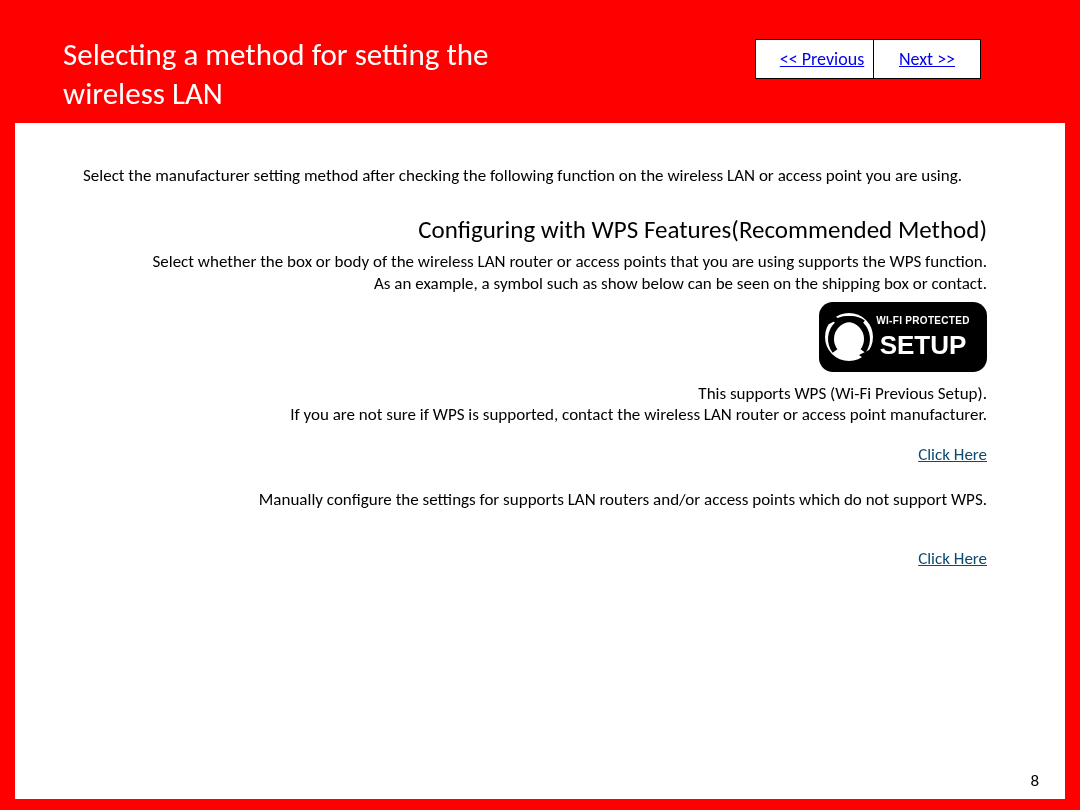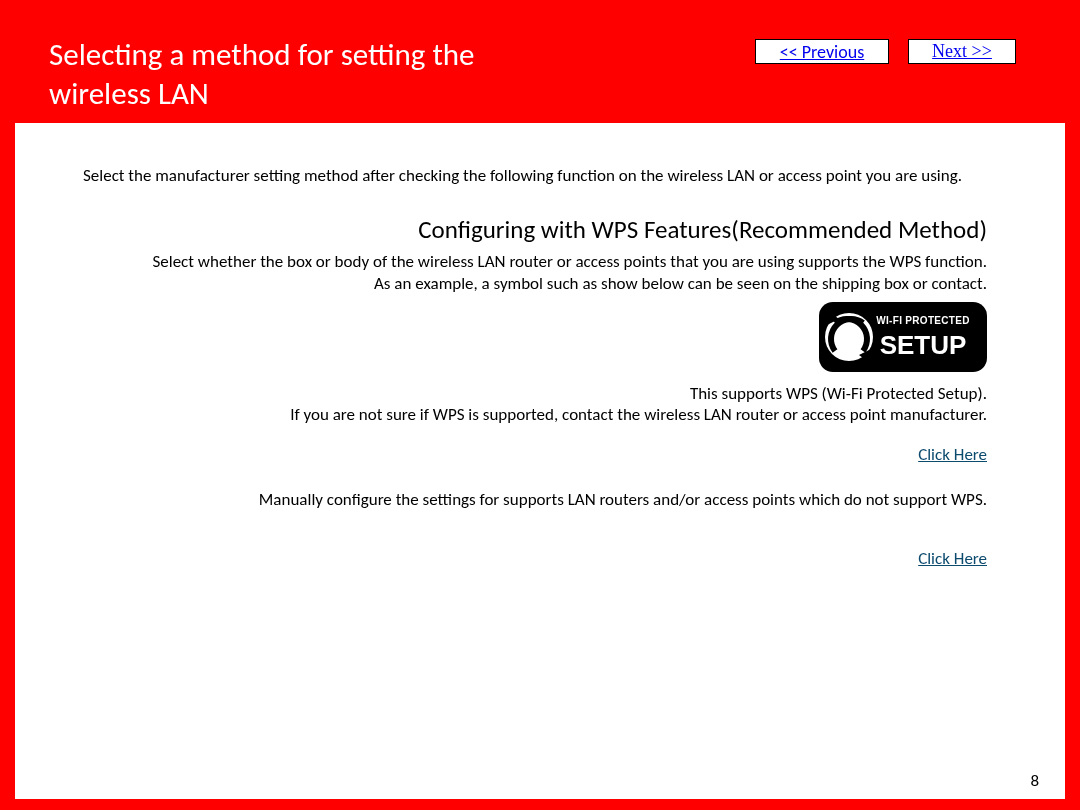--- a/index.html
+++ b/index.html
@@ -22,41 +22,41 @@
       background: #ff0000;
       height: 112px;
       width: 100%;
       position: relative;
     }
     .page-title {
       color: #ffffff;
       font-size: 31px;
       font-weight: 400;
       position: absolute;
-      left: 34px;
+      left: 48px;
       top: 24px;
       width: 520px;
       line-height: 1.25;
     }
     .nav-box {
       position: absolute;
       top: 28px;
       background: #ffffff;
       border: 1px solid #000;
-      height: 25px;
+      height: 40px;
       display: flex;
       align-items: center;
       justify-content: center;
       color: #0000ee;
       text-decoration: underline;
       font-size: 18px;
       cursor: pointer;
     }
     .nav-prev { left: 740px; width: 134px; }
-    .nav-next { left: 893px; width: 108px; font-family: Liberation Serif, serif; }
+    .nav-next { left: 858px; width: 108px; }
     .content {
       padding: 42px 68px 0 68px;
       color: #000;
     }
     .intro {
       font-size: 17px;
       line-height: 1.25;
       margin-bottom: 28px;
     }
     .section {
@@ -125,21 +125,21 @@
               <path d="M -14 -14 A 20 20 0 0 1 14 14" stroke="#000" stroke-width="6" fill="none"></path>
               <path d="M 14 -14 A 20 20 0 0 1 -14 14" stroke="#000" stroke-width="6" fill="none" transform="rotate(180)"></path>
               <polygon points="10,18 22,12 18,24" fill="#000"></polygon>
               <polygon points="-10,-18 -22,-12 -18,-24" fill="#000"></polygon>
             </g>
             <text x="104" y="22" text-anchor="middle" fill="#ffffff" font-family="Arial Black, Arial, sans-serif" font-size="10" font-weight="900" letter-spacing="0.3">WI-FI PROTECTED</text>
             <text x="104" y="52" text-anchor="middle" fill="#ffffff" font-family="Arial Black, Arial, sans-serif" font-size="26" font-weight="900">SETUP</text>
           </svg>
         </div>
 
-        <div>This supports WPS (Wi-Fi Protected Setup).</div>
+        <div>This supports WPS (Wi-Fi Previous Setup).</div>
         <div>If you are not sure if WPS is supported, contact the wireless LAN router or access point manufacturer.</div>
         <a class="link">Click Here</a>
       </div>
     </div>
 
     <div class="section section-gap">
       <div class="section-body">
         <div>Manually configure the settings for supports LAN routers and/or access points which do not support WPS.</div>
         <a class="link" style="margin-top:38px">Click Here</a>
       </div>

